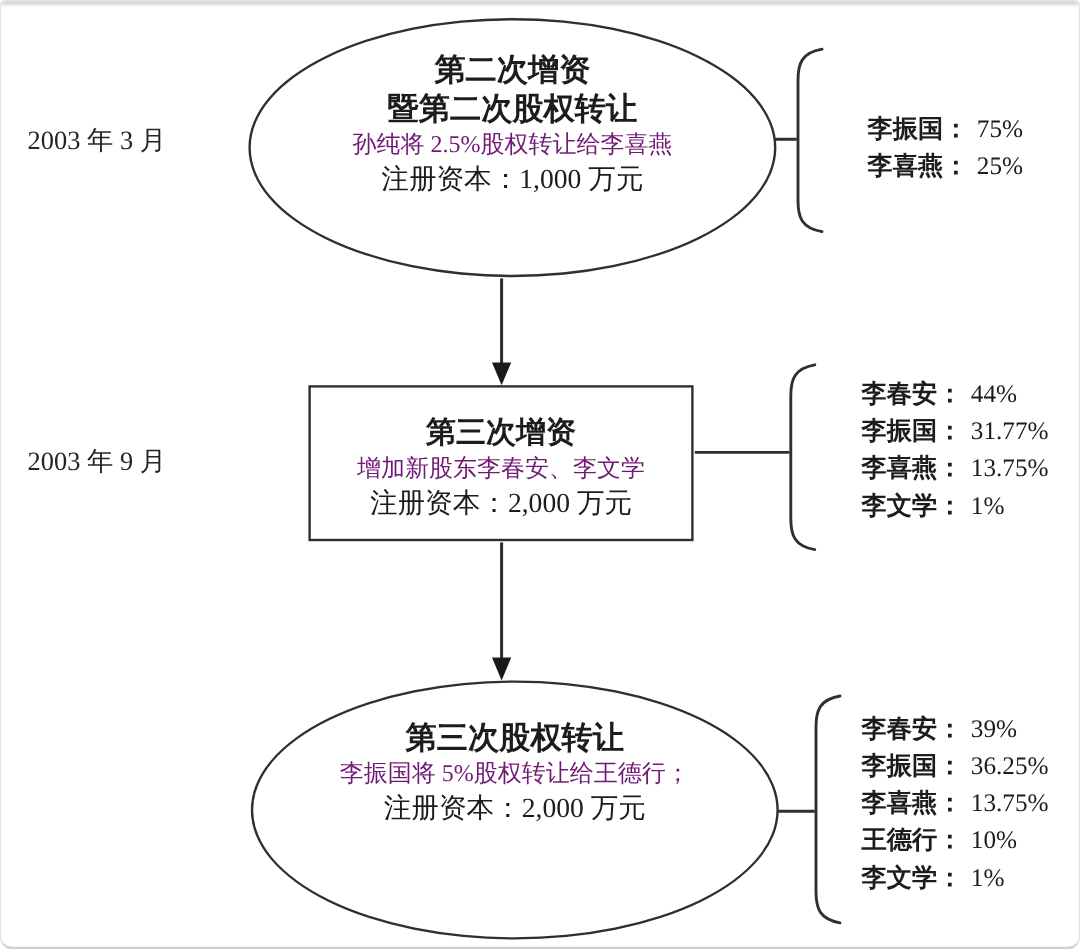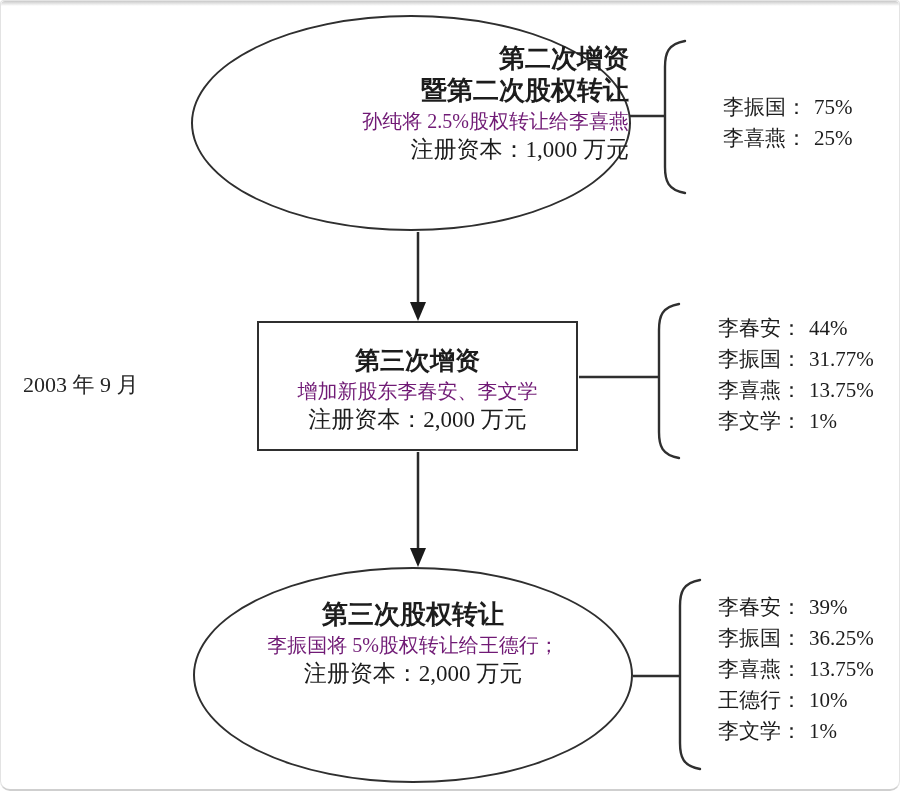--- a/index.html
+++ b/index.html
@@ -46,39 +46,39 @@
     box-sizing: border-box;
     background: #ffffff;
   }
   .node-ellipse {
     border: 2px solid #2f2f2f;
     border-radius: 50%;
   }
   .node-rect {
     border: 2px solid #2f2f2f;
   }
-  #node-1 { left: 190px; top: 14px;  width: 440px; height: 216px; padding-top: 26px; align-items: flex-end; }
+  #node-1 { left: 206px; top: 14px;  width: 440px; height: 216px; padding-top: 26px; }
   #node-2 { left: 256px; top: 320px; width: 321px; height: 130px; padding-top: 8px; justify-content: center; }
-  #node-3 { left: 192px; top: 566px; width: 440px; height: 216px; padding-top: 30px; }
+  #node-3 { left: 208px; top: 566px; width: 440px; height: 216px; padding-top: 30px; }
 
   .node-title   { font-size: 26px; font-weight: bold; line-height: 32px; white-space: nowrap; }
   #node-2 .node-title { font-size: 25px; }
   .node-detail  { font-size: 20px; line-height: 28px; color: #701a75; white-space: nowrap; }
   .node-capital { font-size: 23px; font-weight: normal; line-height: 30px; white-space: nowrap; }
 
   .sh-list {
     position: absolute;
     font-size: 21px;
     color: #1c1c1c;
   }
   #sh-list-1 { left: 722px; top: 91px;  }
   #sh-list-2 { left: 717px; top: 312px; }
   #sh-list-3 { left: 717px; top: 591px; }
   .sh-row { display: flex; line-height: 31px; white-space: nowrap; }
-  .sh-name { font-weight: 400; }
+  .sh-name { font-weight: 700; }
   .sh-val  { margin-left: 7px; font-weight: 400; }
 </style>
 </head>
 <body>
 
 <div class="canvas">
   <div class="top-edge"></div>
 
   <svg class="svg-overlay" viewBox="0 0 900 791" xmlns="http://www.w3.org/2000/svg">
 
@@ -91,20 +91,21 @@
     <line x1="622" y1="115" x2="663" y2="115" stroke="#2f2f2f" stroke-width="2.4"></line>
     <path d="M684,40 C667,43 664,52 664,66 L664,166 C664,180 667,189 684,192" fill="none" stroke="#2f2f2f" stroke-width="2.4" stroke-linecap="round"></path>
 
     <line x1="578" y1="376" x2="657" y2="376" stroke="#2f2f2f" stroke-width="2.4"></line>
     <path d="M678,303 C661,306 658,315 658,329 L658,431 C658,445 661,454 678,457" fill="none" stroke="#2f2f2f" stroke-width="2.4" stroke-linecap="round"></path>
 
     <line x1="632" y1="675" x2="678" y2="675" stroke="#2f2f2f" stroke-width="2.4"></line>
     <path d="M699,579 C682,582 679,591 679,605 L679,742 C679,756 682,765 699,768" fill="none" stroke="#2f2f2f" stroke-width="2.4" stroke-linecap="round"></path>
   </svg>
 
+  <div class="date-label" id="date-1">2003 年 3 月</div>
   <div class="date-label" id="date-2">2003 年 9 月</div>
 
   <div class="node node-ellipse" id="node-1">
     <div class="node-title">第二次增资</div>
     <div class="node-title">暨第二次股权转让</div>
     <div class="node-detail">孙纯将 2.5%股权转让给李喜燕</div>
     <div class="node-capital">注册资本：1,000 万元</div>
   </div>
 
   <div class="node node-rect" id="node-2">

